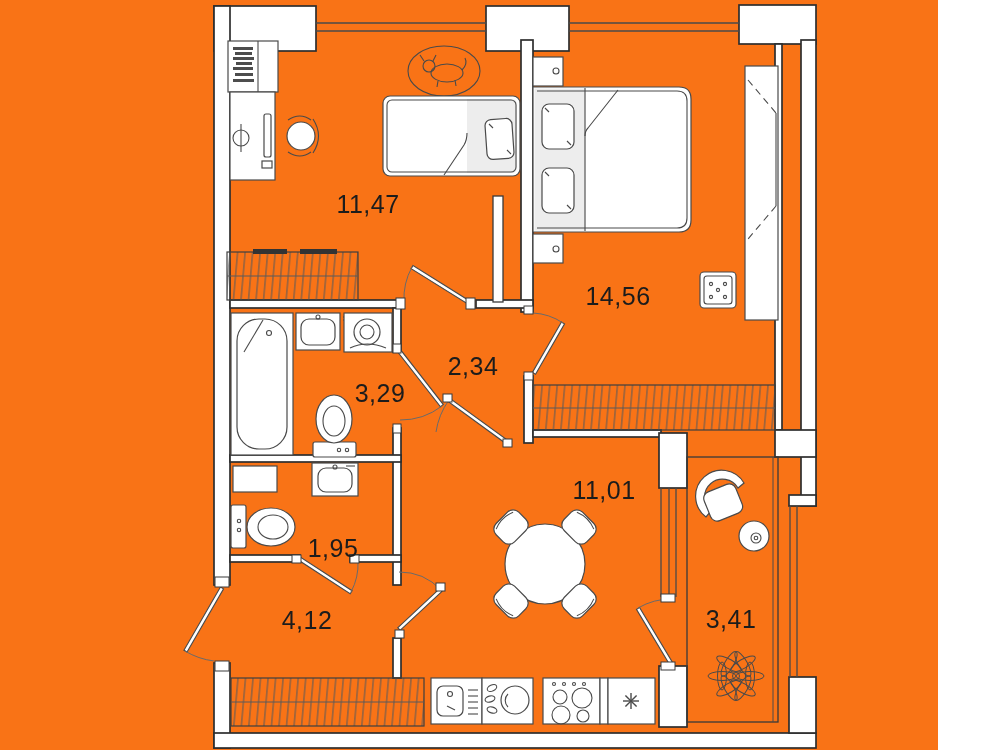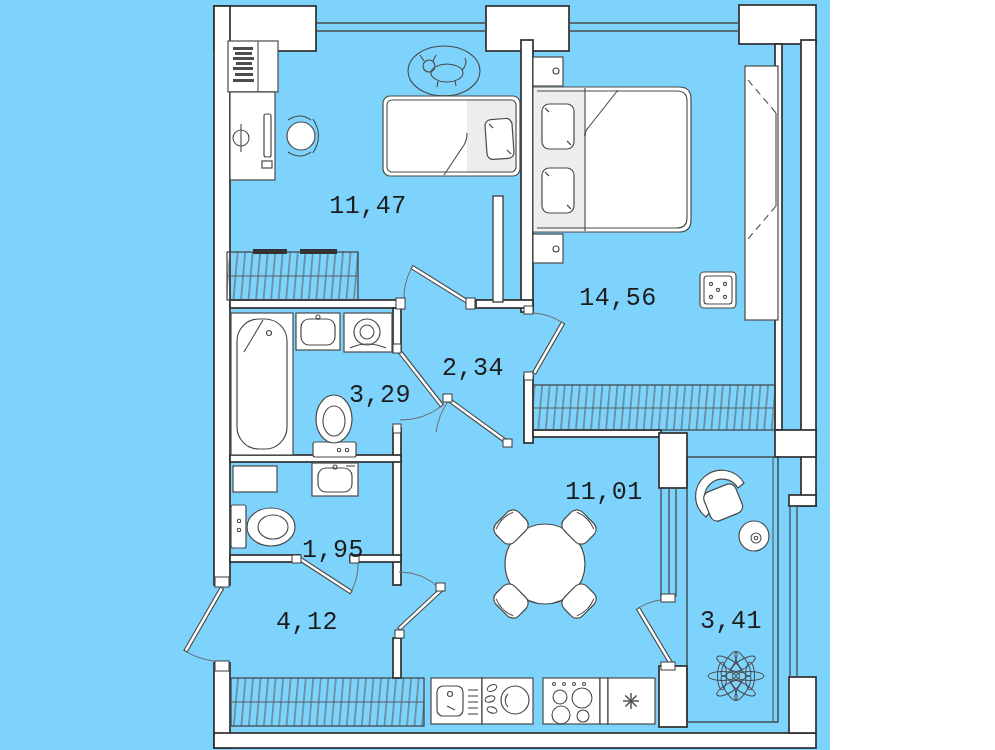--- a/index.html
+++ b/index.html
@@ -1,17 +1,17 @@
 <!DOCTYPE html>
 <html><head>
 <meta charset="utf-8">
 <style>
   html,body{margin:0;padding:0;background:#ffffff;}
-  .stage{position:relative;width:830px;height:750px;background:#7dd3fc;overflow:hidden;
-         font-family:Liberation Mono, monospace;}
+  .stage{position:relative;width:938px;height:750px;background:#f97316;overflow:hidden;
+         font-family:Liberation Sans, sans-serif;}
   svg{display:block}
   .wall{fill:#ffffff;stroke:#2e2e2e;stroke-width:1.7;}
   .wallthin{fill:#ffffff;stroke:#3a3a3a;stroke-width:1.3;}
   .furn{fill:#ffffff;stroke:#4a4a4a;stroke-width:1.2;}
   .furnln{fill:none;stroke:#4a4a4a;stroke-width:1.1;}
   .softns{fill:#ededed;stroke:none;}
   .winln{stroke:#4a4a4a;stroke-width:1.3;fill:none;}
   .arc{stroke:#6a6a6a;stroke-width:1;fill:none;}
   .leaf{fill:#ffffff;stroke:#4a4a4a;stroke-width:1.1;}
   .jamb{fill:#ffffff;stroke:#3a3a3a;stroke-width:1;}

